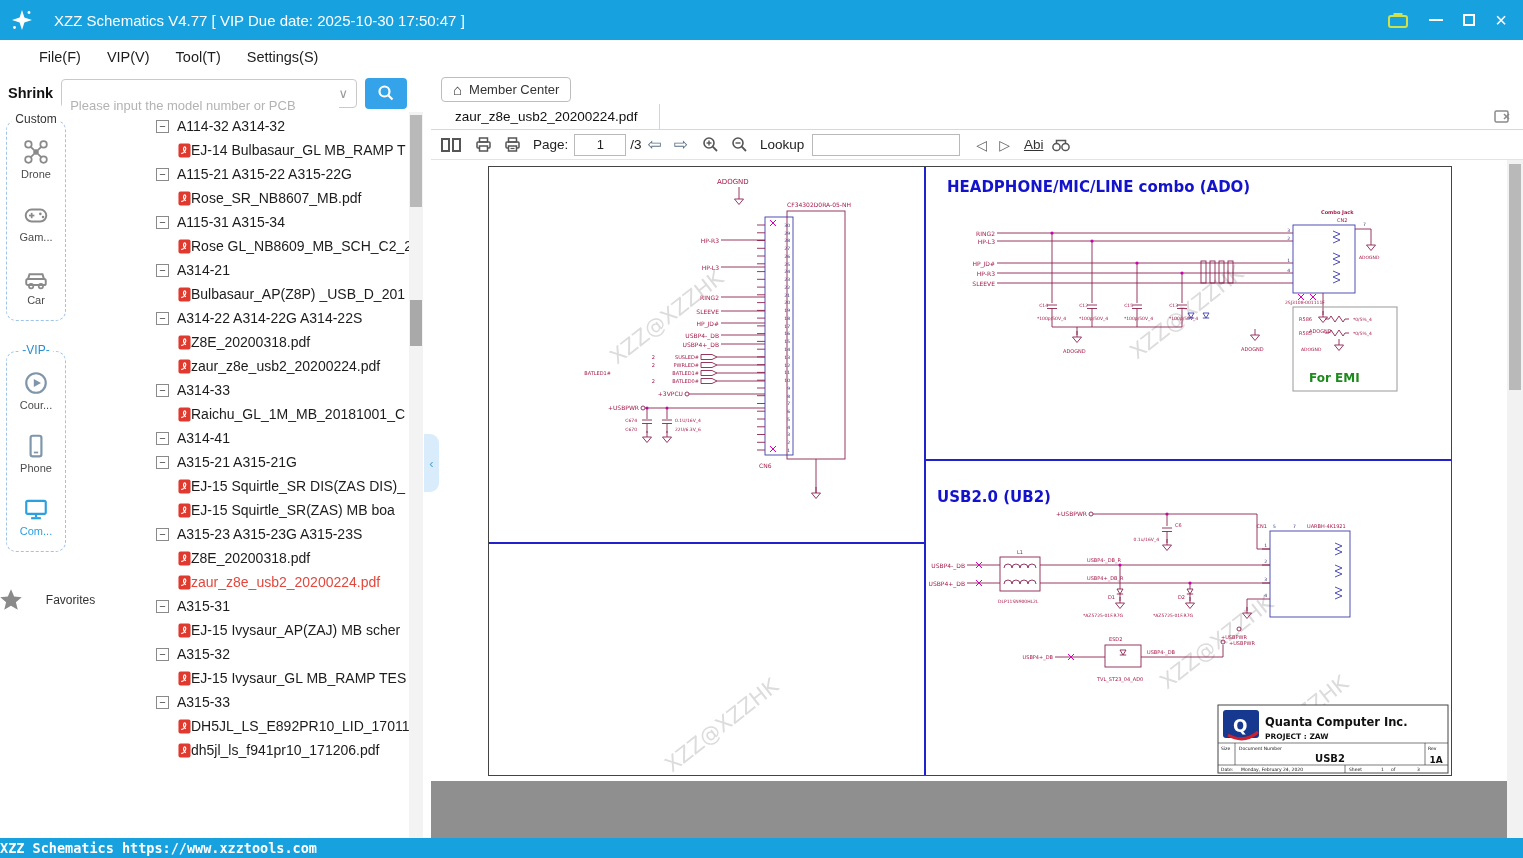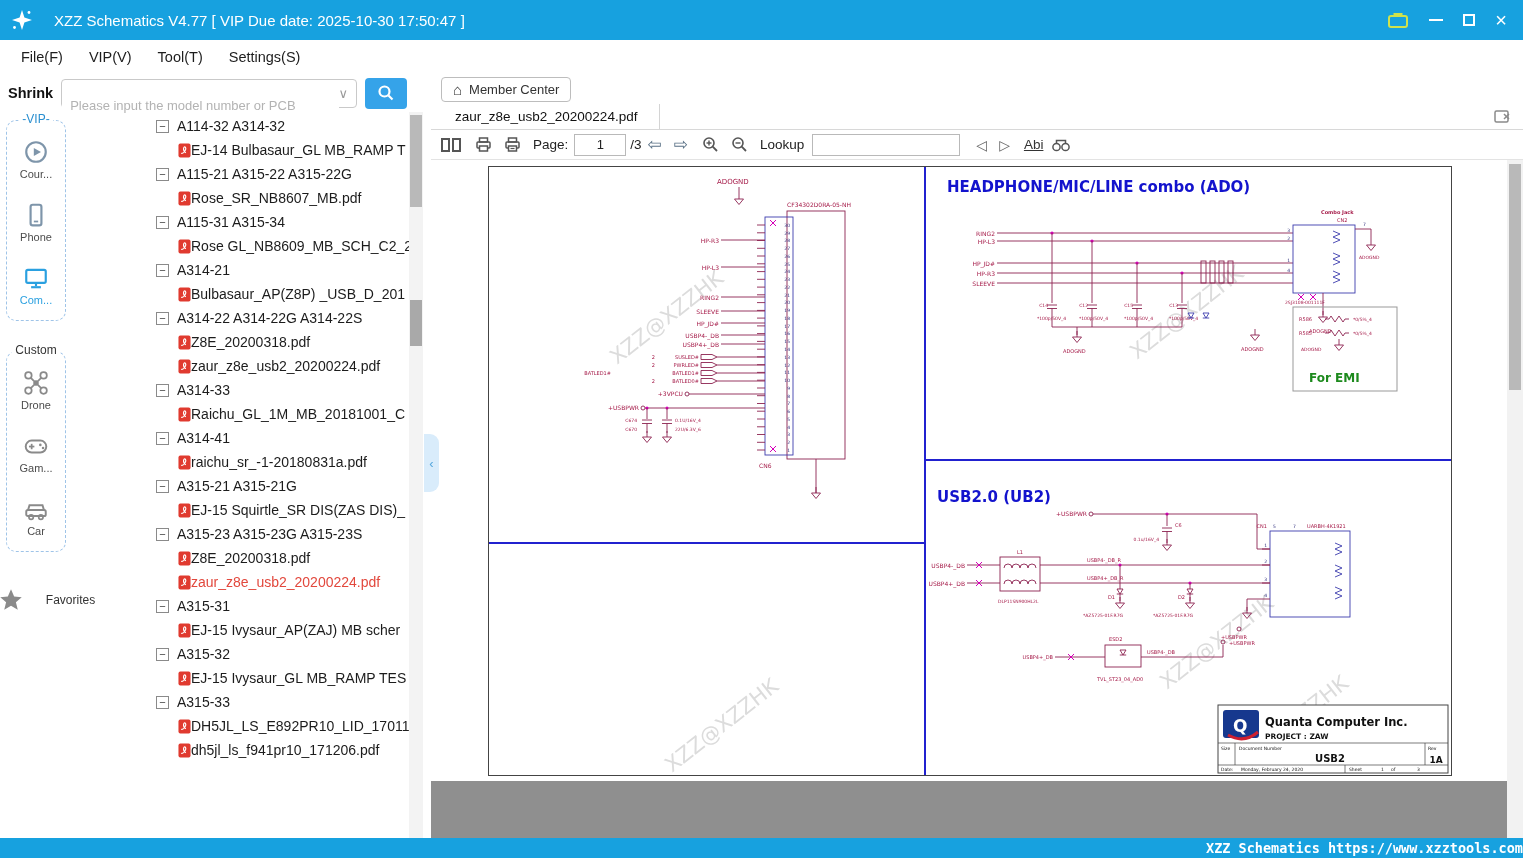--- a/index.html
+++ b/index.html
@@ -8,21 +8,21 @@
   
   .titlebar { height:40px; background:#17a1df; display:flex; align-items:center; color:#fff; }
   .app-logo { margin-left:10px; }
   .tb-title { font-size:15px; margin-left:20px; white-space:nowrap; }
   .tb-right { margin-left:auto; display:flex; align-items:center; gap:20px; margin-right:16px; }
   .win-min { width:14px; height:2px; background:#fff; display:inline-block; }
   .win-max { width:12px; height:12px; border:2px solid #fff; display:inline-block; }
   .win-close { font-size:20px; line-height:20px; }
 
   
-  .menubar { height:34px; background:#fff; display:flex; align-items:center; padding-left:10px; gap:4px; }
+  .menubar { height:34px; background:#fff; display:flex; align-items:center; padding-left:28px; gap:4px; }
   .menu-item { font-size:14.5px; color:#1d1d1d; padding:4px 11px; cursor:default; }
 
   
   .content { display:flex; height:764px; position:relative; }
   .left-col { width:431px; display:flex; flex-direction:column; flex:none; }
   .search-row { height:38px; display:flex; align-items:center; padding-left:8px; gap:8px; flex:none; }
   .shrink { font-size:14.5px; color:#111;font-weight:bold; }
   .search-box { position:relative; width:296px; height:29px; border:1px solid #c9c9c9; border-radius:4px; display:flex; align-items:center; background:#fff; }
   .search-input { border:none; outline:none; flex:1; font-size:13px; padding:0 8px; color:#333; min-width:0;margin-top:24px; }
   .search-input::placeholder { color:#b3b3b3; }
@@ -80,21 +80,21 @@
   .abi { font-size:13.5px; color:#333; text-decoration:underline; margin:0 8px; }
 
   .viewer-wrap { flex:1; display:flex; min-height:0; }
   .viewer { flex:1; position:relative; background:#fff; overflow:hidden; }
   .page { position:absolute; left:56px; top:5px; width:966px; height:612px; }
   .gray-strip { position:absolute; left:0; right:0; top:621px; height:57px; background:#8f8f8f; }
   .vscroll { width:16px; background:#f2f2f2; position:relative; flex:none; }
   .vthumb { position:absolute; top:4px; left:2px; width:12px; height:226px; background:#b9b9b9; }
 
   
-  .statusbar { height:20px; background:#17a1df; color:#fff; font-family:"DejaVu Sans Mono", monospace; font-size:13.5px; font-weight:bold; display:flex; align-items:center; justify-content:flex-end; }
+  .statusbar { height:20px; background:#17a1df; color:#fff; font-family:"DejaVu Sans Mono", monospace; font-size:13.5px; font-weight:bold; display:flex; align-items:center; justify-content:flex-start; }
 
   
   svg.page text { font-family:"DejaVu Sans", sans-serif; }
   .w  { stroke:#8c2350; stroke-width:0.9; fill:none; }
   .wb { stroke:#3c3cae; stroke-width:0.9; fill:none; }
   .gx { stroke:#999;    stroke-width:1;   fill:none; }
   .bluln { stroke:#2121cf; stroke-width:2; }
   .tr { fill:#a51a48; } .tn { fill:#31317e; } .tb { fill:#111; }
   .t7 { font-size:7px; } .t6 { font-size:6px; } .t5 { font-size:5px; } .t45 { font-size:4.5px; }
   .sctitle { fill:#1313cd; font-size:15px; font-weight:bold; }
@@ -144,46 +144,20 @@
         <svg width="18" height="18" viewBox="0 0 18 18">
           <circle cx="7.5" cy="7.5" r="5" fill="none" stroke="#fff" stroke-width="2.2"></circle>
           <line x1="11.5" y1="11.5" x2="15.5" y2="15.5" stroke="#fff" stroke-width="2.2"></line>
         </svg>
       </button>
     </div>
 
     <div class="body-row">
 
       <div class="rail">
-        <div class="group vip">
-          <span class="group-label">-VIP-</span>
-          <div class="rail-item">
-            <svg width="26" height="26" viewBox="0 0 24 24">
-              <circle cx="12" cy="12" r="9" fill="none" stroke="#7e95aa" stroke-width="2"></circle>
-              <path d="M10 8.2 L16.6 12 L10 15.8 Z" fill="#7e95aa"></path>
-            </svg>
-            <span class="lab">Cour...</span>
-          </div>
-          <div class="rail-item">
-            <svg width="26" height="26" viewBox="0 0 24 24">
-              <rect x="7" y="2.5" width="10" height="19" rx="2" fill="none" stroke="#7e95aa" stroke-width="2"></rect>
-              <line x1="10" y1="18" x2="14" y2="18" stroke="#7e95aa" stroke-width="1.6"></line>
-            </svg>
-            <span class="lab">Phone</span>
-          </div>
-          <div class="rail-item active">
-            <svg width="26" height="26" viewBox="0 0 24 24">
-              <rect x="3" y="4.5" width="18" height="12" rx="1.5" fill="none" stroke="#2aa0e0" stroke-width="2"></rect>
-              <line x1="12" y1="16.5" x2="12" y2="19.5" stroke="#2aa0e0" stroke-width="2"></line>
-              <line x1="7.5" y1="20.5" x2="16.5" y2="20.5" stroke="#2aa0e0" stroke-width="2"></line>
-            </svg>
-            <span class="lab">Com...</span>
-          </div>
-        </div>
-
         <div class="group custom">
           <span class="group-label">Custom</span>
           <div class="rail-item">
             <svg width="26" height="26" viewBox="0 0 24 24">
               <circle cx="5" cy="5" r="3" fill="none" stroke="#8a8a8a" stroke-width="1.6"></circle>
               <circle cx="19" cy="5" r="3" fill="none" stroke="#8a8a8a" stroke-width="1.6"></circle>
               <circle cx="5" cy="19" r="3" fill="none" stroke="#8a8a8a" stroke-width="1.6"></circle>
               <circle cx="19" cy="19" r="3" fill="none" stroke="#8a8a8a" stroke-width="1.6"></circle>
               <rect x="9.5" y="9.5" width="5" height="5" fill="#8a8a8a"></rect>
               <line x1="7" y1="7" x2="10" y2="10" stroke="#8a8a8a" stroke-width="1.6"></line>
@@ -207,20 +181,46 @@
             <svg width="26" height="26" viewBox="0 0 24 24">
               <path d="M4.5 13.5 L6 8.5 h12 l1.5 5" fill="none" stroke="#8a8a8a" stroke-width="1.8"></path>
               <rect x="3" y="13" width="18" height="5.5" rx="1.5" fill="none" stroke="#8a8a8a" stroke-width="1.8"></rect>
               <circle cx="7.5" cy="19.5" r="2" fill="none" stroke="#8a8a8a" stroke-width="1.6"></circle>
               <circle cx="16.5" cy="19.5" r="2" fill="none" stroke="#8a8a8a" stroke-width="1.6"></circle>
             </svg>
             <span class="lab">Car</span>
           </div>
         </div>
 
+        <div class="group vip">
+          <span class="group-label">-VIP-</span>
+          <div class="rail-item">
+            <svg width="26" height="26" viewBox="0 0 24 24">
+              <circle cx="12" cy="12" r="9" fill="none" stroke="#7e95aa" stroke-width="2"></circle>
+              <path d="M10 8.2 L16.6 12 L10 15.8 Z" fill="#7e95aa"></path>
+            </svg>
+            <span class="lab">Cour...</span>
+          </div>
+          <div class="rail-item">
+            <svg width="26" height="26" viewBox="0 0 24 24">
+              <rect x="7" y="2.5" width="10" height="19" rx="2" fill="none" stroke="#7e95aa" stroke-width="2"></rect>
+              <line x1="10" y1="18" x2="14" y2="18" stroke="#7e95aa" stroke-width="1.6"></line>
+            </svg>
+            <span class="lab">Phone</span>
+          </div>
+          <div class="rail-item active">
+            <svg width="26" height="26" viewBox="0 0 24 24">
+              <rect x="3" y="4.5" width="18" height="12" rx="1.5" fill="none" stroke="#2aa0e0" stroke-width="2"></rect>
+              <line x1="12" y1="16.5" x2="12" y2="19.5" stroke="#2aa0e0" stroke-width="2"></line>
+              <line x1="7.5" y1="20.5" x2="16.5" y2="20.5" stroke="#2aa0e0" stroke-width="2"></line>
+            </svg>
+            <span class="lab">Com...</span>
+          </div>
+        </div>
+
         <div class="fav">
           <svg width="28" height="28" viewBox="0 0 24 24">
             <path d="M12 2.8 l2.7 6.3 6.5.5 -5 4.4 1.6 6.4 L12 17 l-5.8 3.4 1.6-6.4 -5-4.4 6.5-.5 z" fill="#8a8a8a"></path>
           </svg>
           <span class="lab">Favorites</span>
         </div>
       </div>
 
       <div class="tree">
         <div id="tree-list">
@@ -294,37 +294,37 @@
               <svg class="pdf-ic" viewBox="0 0 14 16">
                 <rect x="0.5" y="0.5" width="13" height="15" rx="2" fill="#e03a2f"></rect>
                 <path d="M3.5 11 C6 12 9.5 6.5 8 4.5 S4 8 8.5 10.5" stroke="#fff" stroke-width="1.2" fill="none"></path>
               </svg>
               <span class="tree-label">Raichu_GL_1M_MB_20181001_C</span>
             </div>
             <div class="tree-row folder">
               <span class="minus-box">−</span>
               <span class="tree-label">A314-41</span>
             </div>
-            <div class="tree-row pdf">
-              <svg class="pdf-ic" viewBox="0 0 14 16">
-                <rect x="0.5" y="0.5" width="13" height="15" rx="2" fill="#e03a2f"></rect>
-                <path d="M3.5 11 C6 12 9.5 6.5 8 4.5 S4 8 8.5 10.5" stroke="#fff" stroke-width="1.2" fill="none"></path>
-              </svg>
-              <span class="tree-label">raichu_sr_-1-20180831a.pdf</span>
-            </div>
             <div class="tree-row folder">
               <span class="minus-box">−</span>
               <span class="tree-label">A315-21 A315-21G</span>
             </div>
             <div class="tree-row pdf">
               <svg class="pdf-ic" viewBox="0 0 14 16">
                 <rect x="0.5" y="0.5" width="13" height="15" rx="2" fill="#e03a2f"></rect>
                 <path d="M3.5 11 C6 12 9.5 6.5 8 4.5 S4 8 8.5 10.5" stroke="#fff" stroke-width="1.2" fill="none"></path>
               </svg>
               <span class="tree-label">EJ-15 Squirtle_SR DIS(ZAS DIS)_</span>
+            </div>
+            <div class="tree-row pdf">
+              <svg class="pdf-ic" viewBox="0 0 14 16">
+                <rect x="0.5" y="0.5" width="13" height="15" rx="2" fill="#e03a2f"></rect>
+                <path d="M3.5 11 C6 12 9.5 6.5 8 4.5 S4 8 8.5 10.5" stroke="#fff" stroke-width="1.2" fill="none"></path>
+              </svg>
+              <span class="tree-label">EJ-15 Squirtle_SR(ZAS) MB boa</span>
             </div>
             <div class="tree-row folder">
               <span class="minus-box">−</span>
               <span class="tree-label">A315-23 A315-23G A315-23S</span>
             </div>
             <div class="tree-row pdf">
               <svg class="pdf-ic" viewBox="0 0 14 16">
                 <rect x="0.5" y="0.5" width="13" height="15" rx="2" fill="#e03a2f"></rect>
                 <path d="M3.5 11 C6 12 9.5 6.5 8 4.5 S4 8 8.5 10.5" stroke="#fff" stroke-width="1.2" fill="none"></path>
               </svg>

